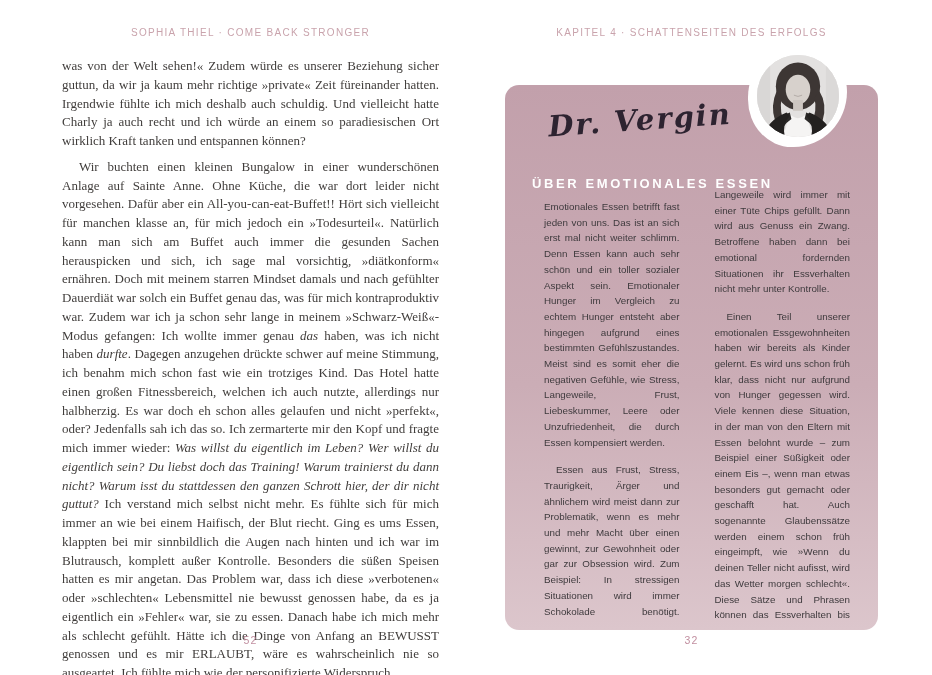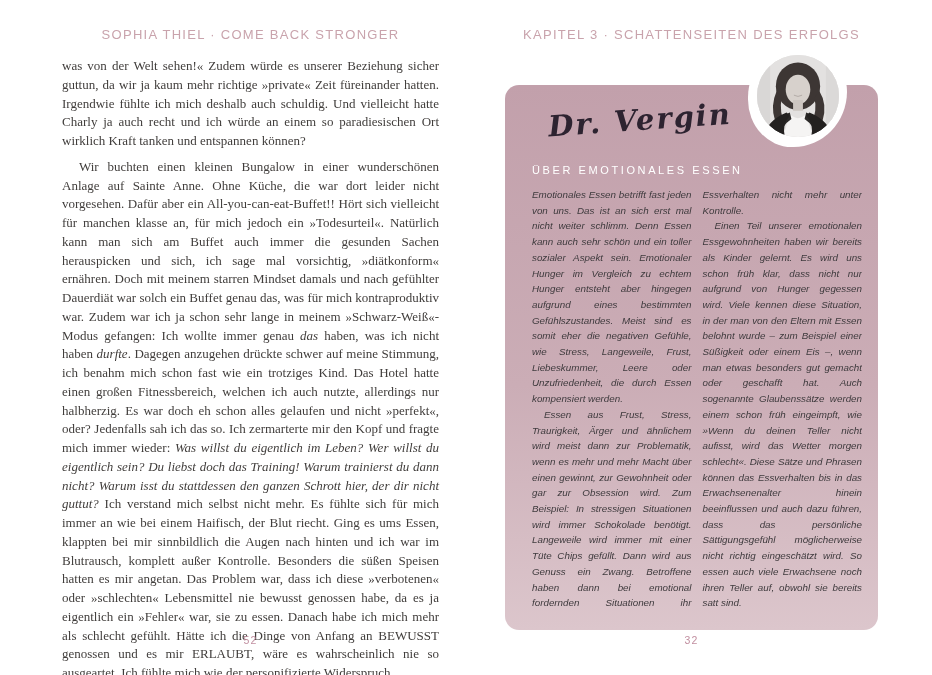--- a/index.html
+++ b/index.html
@@ -8,21 +8,21 @@
     width: 932px; height: 675px;
     background: #ffffff;
     position: relative;
     overflow: hidden;
     font-family: "Liberation Sans", sans-serif;
   }
 
   
   .running-head {
     position: absolute; top: 27px;
-    font-size: 13px; letter-spacing: 1.3px;
+    font-size: 10px; letter-spacing: 1.3px;
     color: #c9a3ac; text-align: center;
     font-family: "Liberation Sans", sans-serif;
   }
   .running-head.left  { left: 55px;  width: 391px; }
   .running-head.right { left: 505px; width: 373px; }
 
   
   .body-text {
     position: absolute; left: 55px; top: 50px; width: 391px;
     font-family: "Liberation Serif", serif;
@@ -42,33 +42,33 @@
   }
   .author-script {
     position: absolute; left: 548px; top: 103px;
     font-family: "DejaVu Serif", serif;
     font-style: italic; font-weight: bold;
     font-size: 29px; letter-spacing: 2px;
     color: #2d2330;
     transform: rotate(-4deg);
   }
   .box-heading {
-    position: absolute; left: 532px; top: 164px;
-    color: #ffffff; font-size: 11px;
-    letter-spacing: 2.6px; font-weight: normal;
+    position: absolute; left: 532px; top: 176px;
+    color: #ffffff; font-size: 13px;
+    letter-spacing: 2.6px; font-weight: bold;
   }
   .box-cols {
     position: absolute; left: 532px; top: 187px;
     width: 330px; height: 436px;
     column-count: 2; column-gap: 11px; column-fill: auto;
     font-size: 9.8px; line-height: 15.7px;
     color: #3e3a3d; text-align: justify;
     overflow: hidden;
   }
-  .box-cols p { margin: 0; font-style: italic; }
+  .box-cols p { margin: 12px; }
   .box-cols p.indent { text-indent: 12px; }
 
   
   .photo-blob {
     position: absolute; left: 748px; top: 46px;
     width: 99px; height: 101px;
     background: #ffffff;
     border-radius: 48% 52% 55% 45% / 52% 46% 56% 48%;
   }
   .photo-circle {
@@ -85,21 +85,21 @@
     font-size: 10.5px; letter-spacing: 1.2px;
     color: #c18fa0; text-align: center;
   }
   .folio.left  { left: 55px;  width: 391px; }
   .folio.right { left: 505px; width: 373px; }
 </style>
 </head>
 <body>
 
 <div class="running-head left">SOPHIA THIEL · COME BACK STRONGER</div>
-<div class="running-head right">KAPITEL 3 · SCHATTENSEITEN DES ERFOLGS</div>
+<div class="running-head right">KAPITEL 4 · SCHATTENSEITEN DES ERFOLGS</div>
 
 <div class="body-text">
     <p><span>was von der Welt sehen!« Zudem würde es unserer Beziehung sicher guttun, da wir ja kaum mehr richtige »private« Zeit füreinander hatten. Irgendwie fühlte ich mich deshalb auch schuldig. Und vielleicht hatte Charly ja auch recht und ich würde an einem so paradiesischen Ort wirklich Kraft tanken und entspannen können?</span></p>
     <p class="indent"><span>Wir buchten einen kleinen Bungalow in einer wunderschönen Anlage auf Sainte Anne. Ohne Küche, die war dort leider nicht vorgesehen. Dafür aber ein All-you-can-eat-Buffet!! Hört sich vielleicht für manchen klasse an, für mich jedoch ein »Todesurteil«. Natürlich kann man sich am Buffet auch immer die gesunden Sachen herauspicken und sich, ich sage mal vorsichtig, »diätkonform« ernähren. Doch mit meinem starren Mindset damals und nach gefühlter Dauerdiät war solch ein Buffet genau das, was für mich kontraproduktiv war. Zudem war ich ja schon sehr lange in meinem »Schwarz-Weiß«-Modus gefangen: Ich wollte immer genau </span><em>das</em><span> haben, was ich nicht haben </span><em>durfte</em><span>. Dagegen anzugehen drückte schwer auf meine Stimmung, ich benahm mich schon fast wie ein trotziges Kind. Das Hotel hatte einen großen Fitnessbereich, welchen ich auch nutzte, allerdings nur halbherzig. Es war doch eh schon alles gelaufen und nicht »perfekt«, oder? Jedenfalls sah ich das so. Ich zermarterte mir den Kopf und fragte mich immer wieder: </span><em>Was willst du eigentlich im Leben? Wer willst du eigentlich sein? Du liebst doch das Training! Warum trainierst du dann nicht? Warum isst du stattdessen den ganzen Schrott hier, der dir nicht guttut?</em><span> Ich verstand mich selbst nicht mehr. Es fühlte sich für mich immer an wie bei einem Haifisch, der Blut riecht. Ging es ums Essen, klappten bei mir sinnbildlich die Augen nach hinten und ich war im Blutrausch, komplett außer Kontrolle. Besonders die süßen Speisen hatten es mir angetan. Das Problem war, dass ich diese »verbotenen« oder »schlechten« Lebensmittel nie bewusst genossen habe, da es ja eigentlich ein »Fehler« war, sie zu essen. Danach habe ich mich mehr als schlecht gefühlt. Hätte ich die Dinge von Anfang an BEWUSST genossen und es mir ERLAUBT, wäre es wahrscheinlich nie so ausgeartet. Ich fühlte mich wie der personifizierte Widerspruch.</span></p>
     <p class="indent"><span>Hätte es unter diesen Rahmenbedingungen überhaupt eine gute Lösung für mich geben können? Heute weiß ich: Es gibt </span><em>immer</em><span> eine Möglichkeit, gute Ernährung und Training in jede noch so schwierige Lebenssituation zu integrieren. Man muss allerdings eine gesunde Einstellung dazu haben. Es geht darum, in allem </span></p>
   </div>
 
 <div class="infobox"></div>
 
 <div class="photo-blob"></div>

